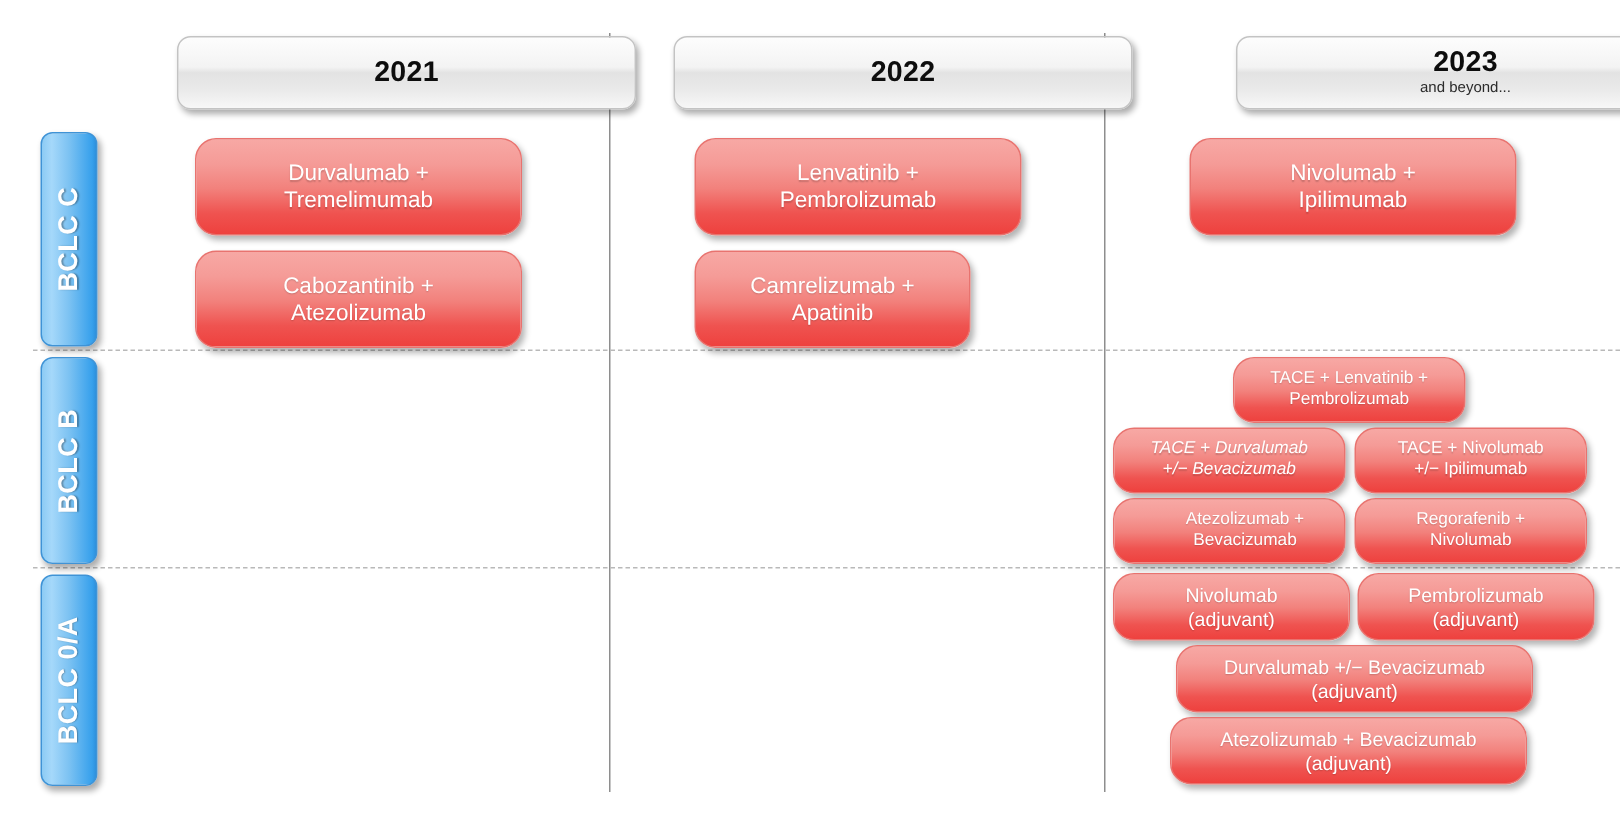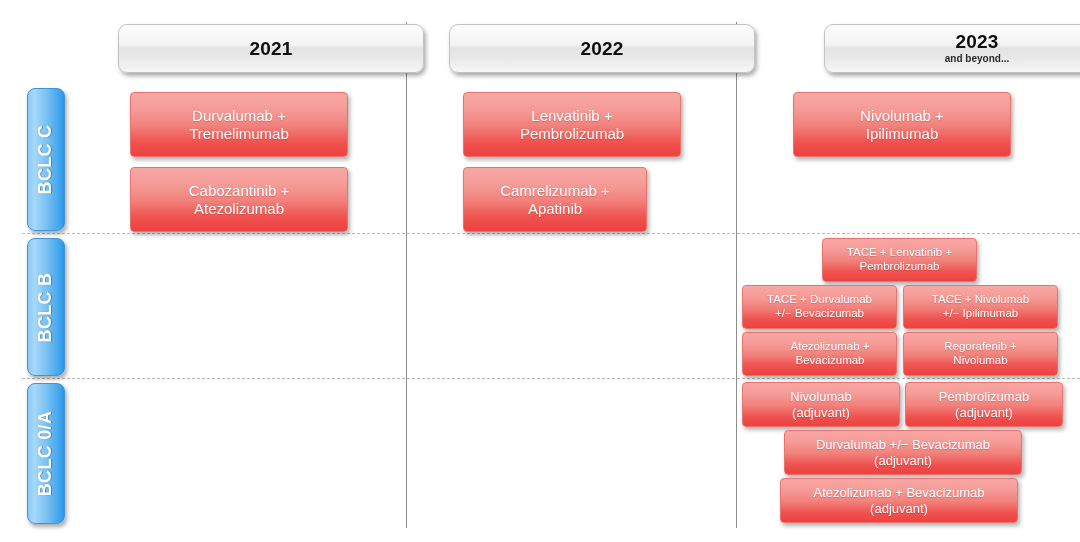--- a/index.html
+++ b/index.html
@@ -45,21 +45,21 @@
   }
   .year-header .yr{
     font-size:19px;
     font-weight:bold;
     color:#0d0d0d;
     line-height:1.05;
     letter-spacing:.2px;
   }
   .year-header .yr-sub{
     font-size:10px;
-    font-weight:bold;
+    font-weight:normal;
     color:#2a2a2a;
     line-height:1.1;
     margin-top:1px;
   }
   .year-header.has-sub .yr{margin-top:-1px;}
 
   
   .stage-tab{
     position:absolute;
     left:27px;
@@ -84,21 +84,21 @@
     color:#ffffff;
     font-size:18px;
     font-weight:bold;
     letter-spacing:.3px;
     text-shadow:0 1px 1px rgba(0,0,0,0.30);
   }
 
   
   .tx-box{
     position:absolute;
-    border-radius:4px;
+    border-radius:14px;
     border:1px solid #e8736f;
     background:linear-gradient(to bottom,
         #f7a8a4 0%,
         #f59b97 26%,
         #f2817c 52%,
         #ef5350 78%,
         #ee413e 100%);
     box-shadow:2px 3px 4px rgba(0,0,0,0.30);
     box-sizing:border-box;
     display:flex;align-items:center;justify-content:center;
@@ -170,21 +170,21 @@
   <div class="tx-box sz-lg" style="left:793px;top:92px;width:218px;height:65px;">
     <span class="label">Nivolumab +
 Ipilimumab</span>
   </div>
 
   <div class="tx-box sz-sm" style="left:822px;top:238px;width:155px;height:44px;">
     <span class="label">TACE + Lenvatinib +
 Pembrolizumab</span>
   </div>
 
-  <div class="tx-box sz-sm" style="left:742px;top:285px;width:155px;height:44px;">
+  <div class="tx-box sz-sm" style="left:742px;top:285px;width:155px;height:44px;font-style:italic;">
     <span class="label">TACE + Durvalumab
 +/− Bevacizumab</span>
   </div>
   <div class="tx-box sz-sm" style="left:903px;top:285px;width:155px;height:44px;">
     <span class="label">TACE + Nivolumab
 +/− Ipilimumab</span>
   </div>
 
   <div class="tx-box sz-sm" style="left:742px;top:332px;width:155px;height:44px;padding-left:26px;">
     <span class="label">Atezolizumab +

